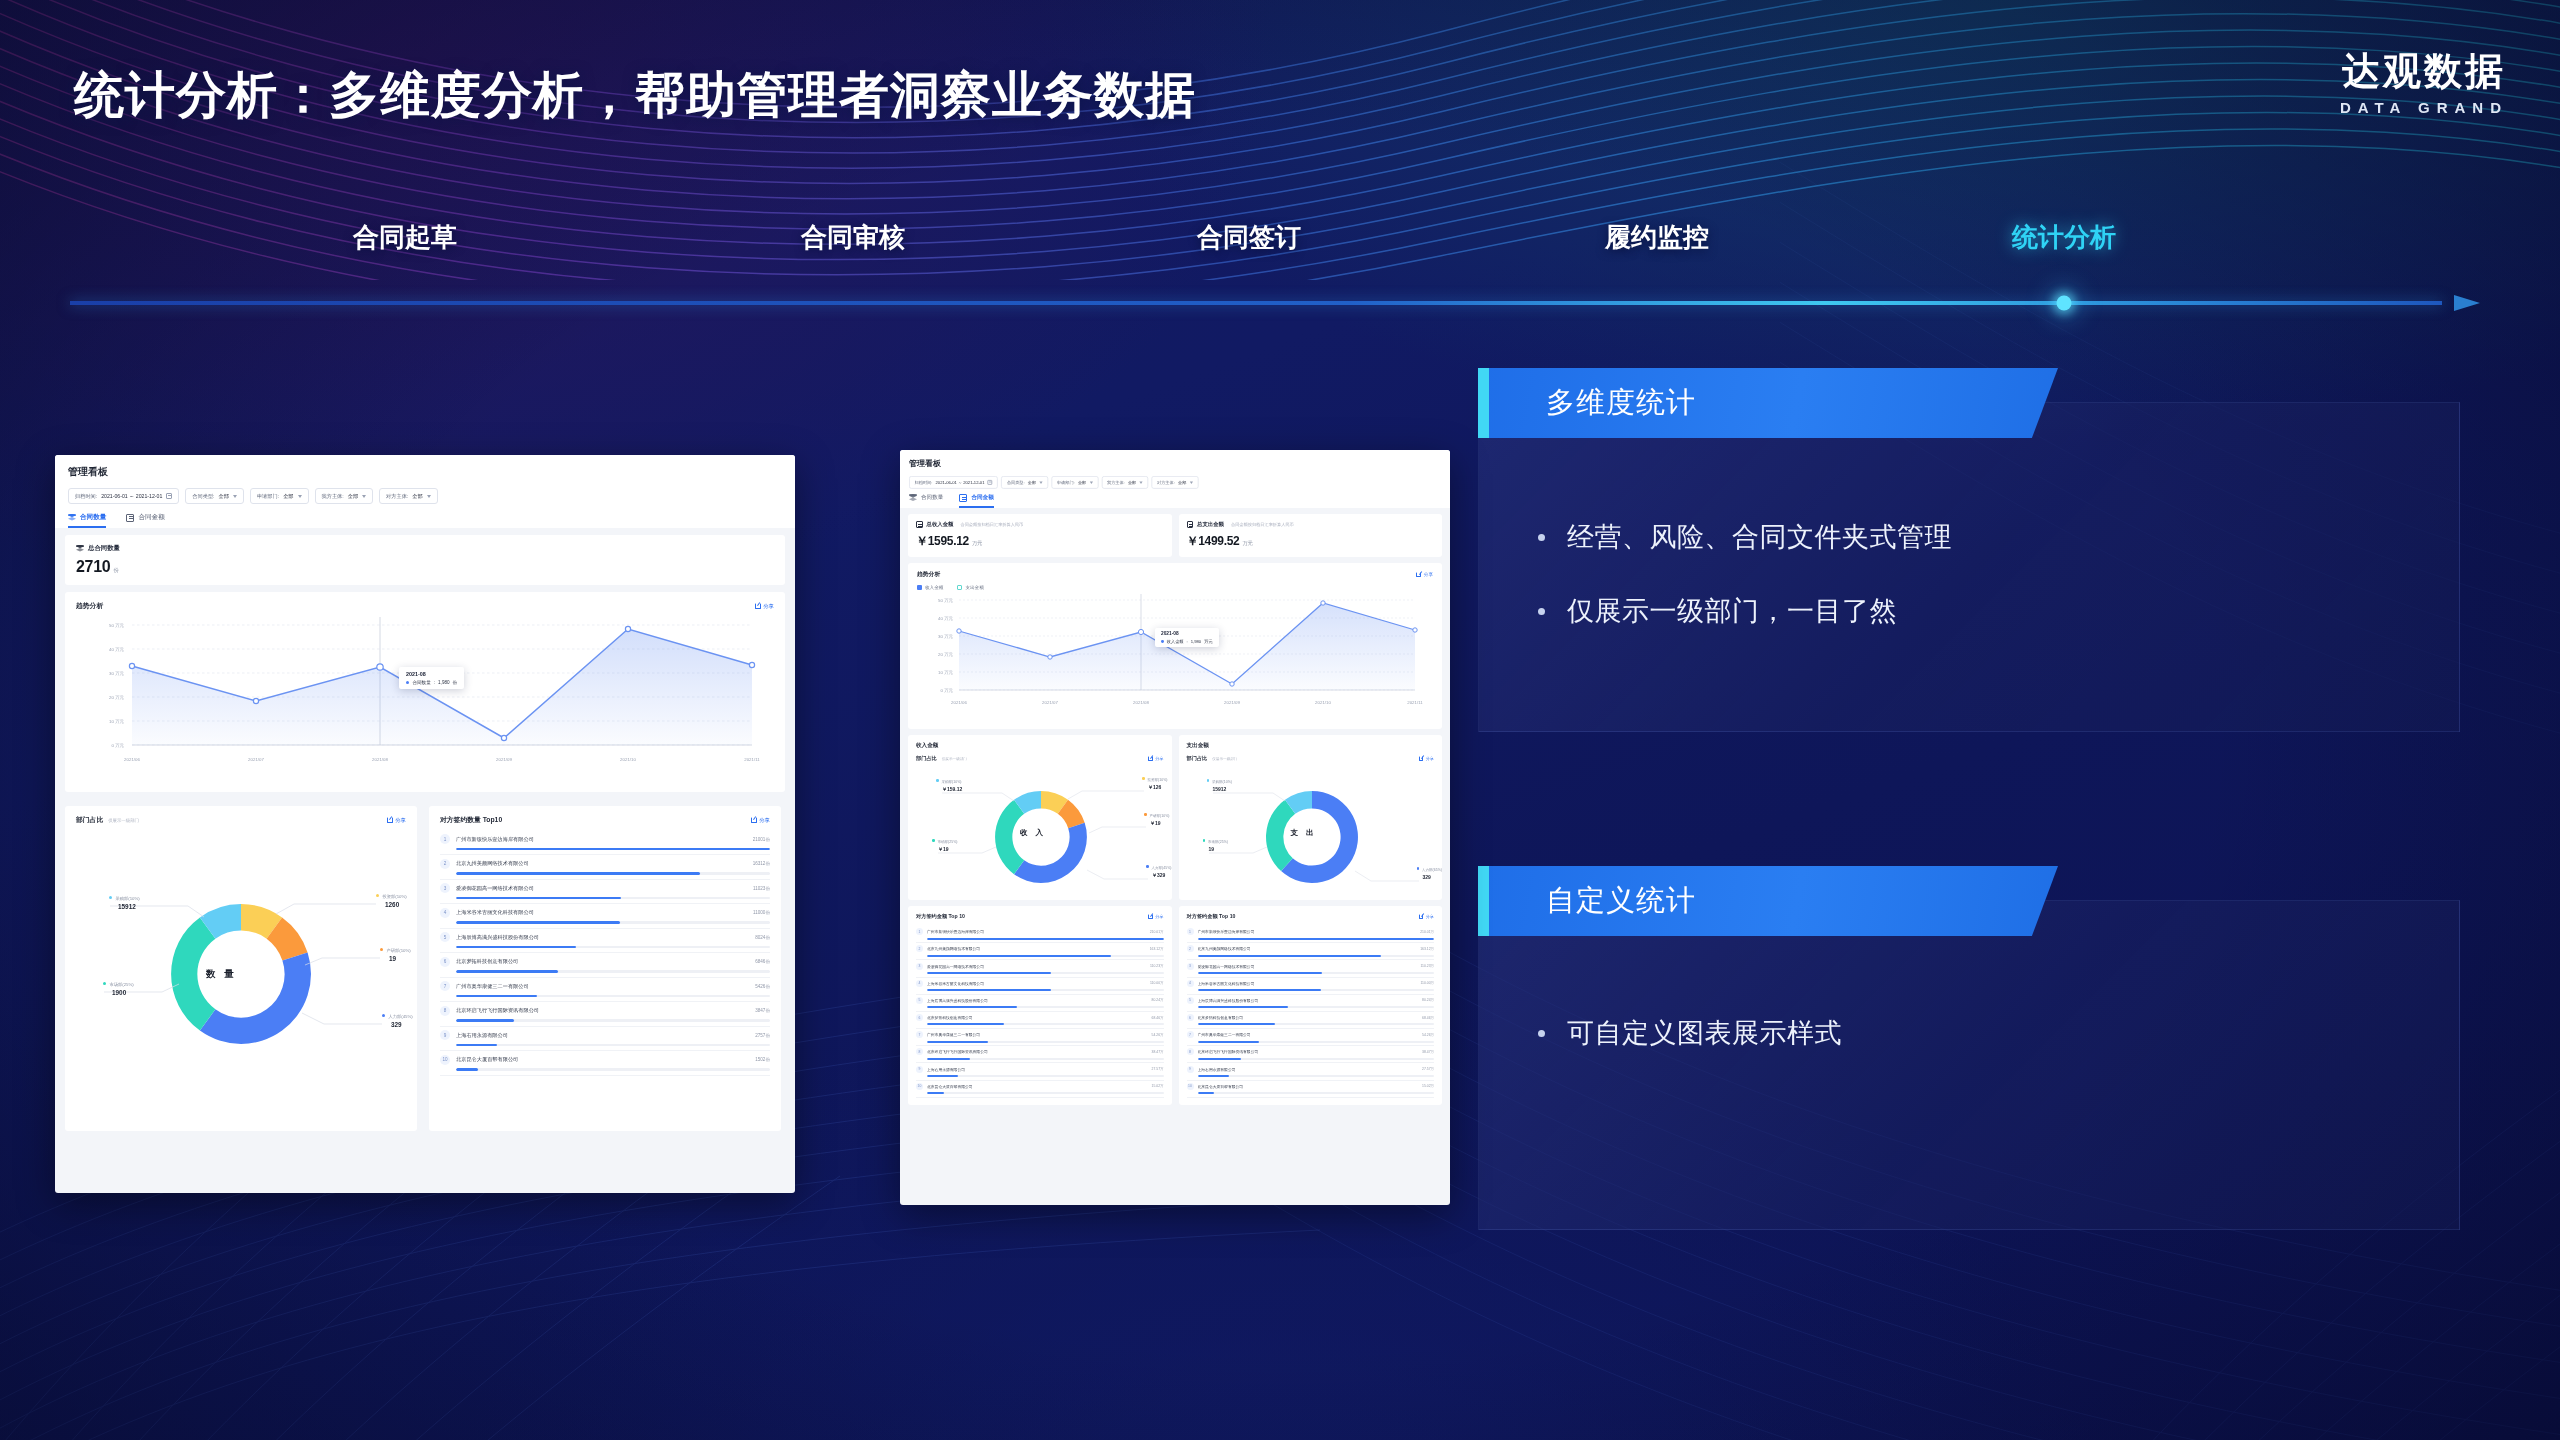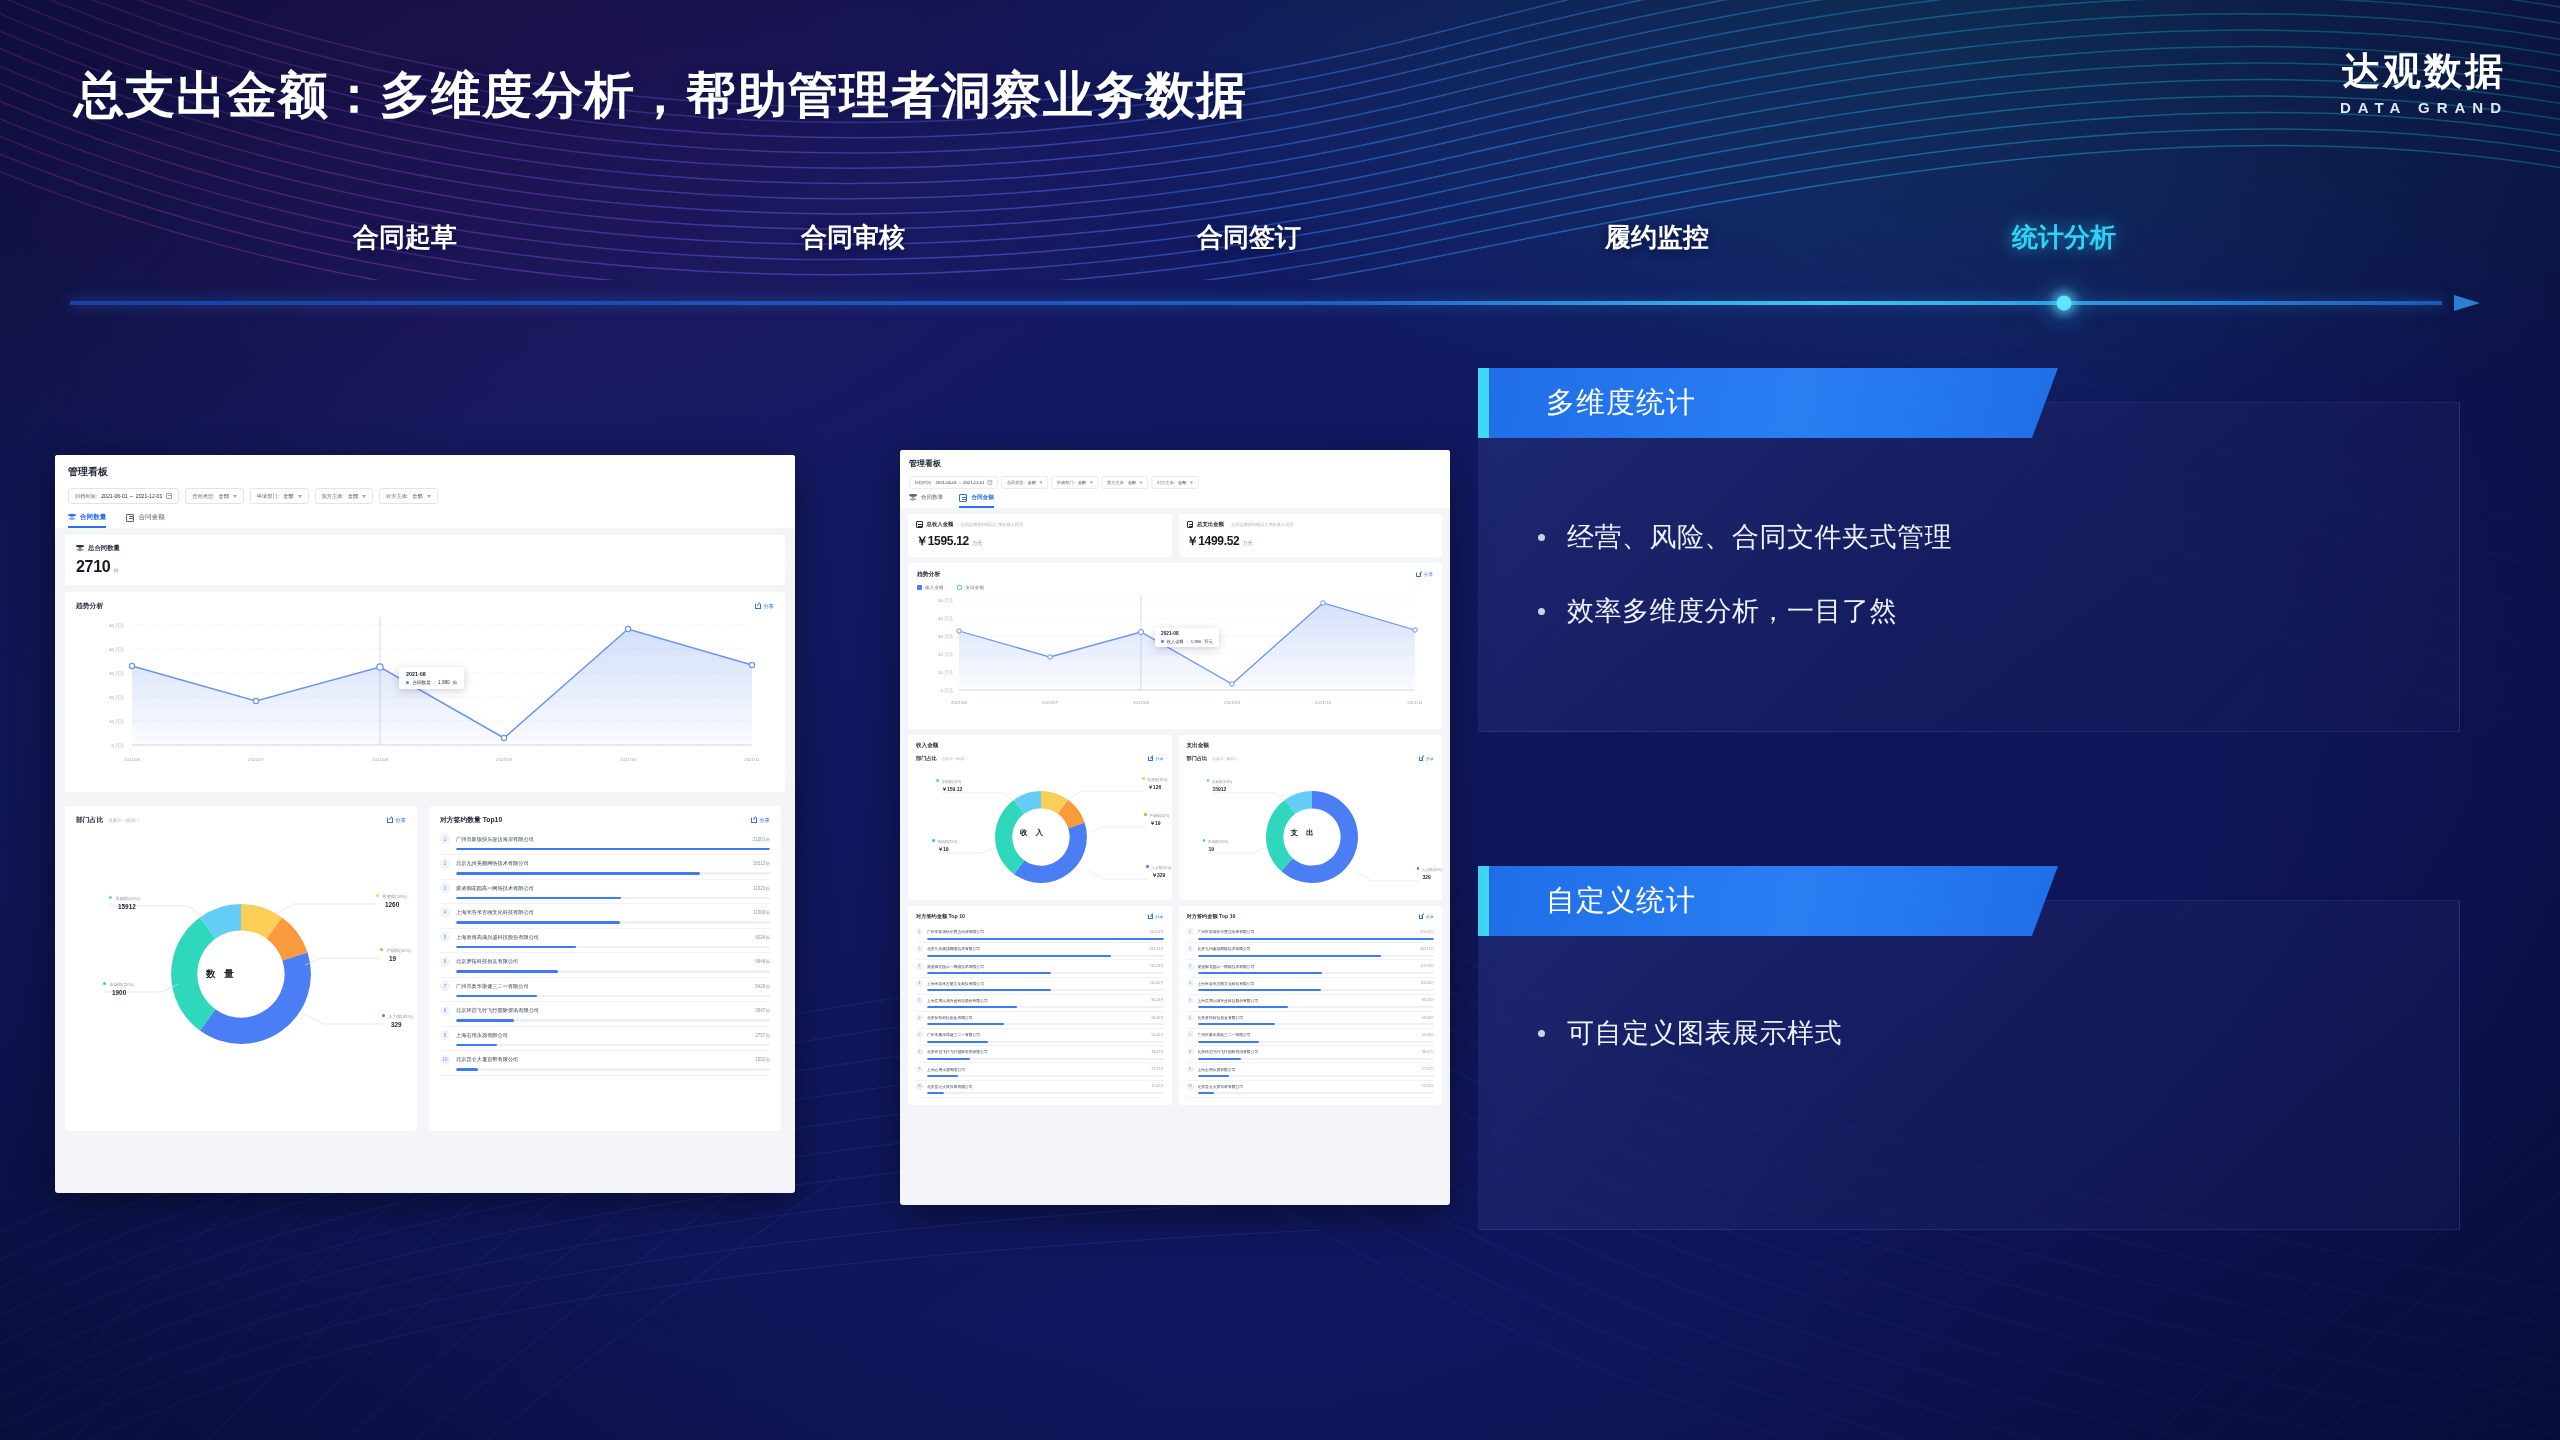--- a/index.html
+++ b/index.html
@@ -236,21 +236,21 @@
         <path d="M-20 40 C 240 200 520 380 940 460"></path>
       <path d="M-20 80 C 240 240 520 420 940 500"></path>
         <path d="M-20 120 C 240 280 520 460 940 540"></path>
       <path d="M-20 160 C 240 320 520 500 940 580"></path>
         <path d="M-20 200 C 240 360 520 540 940 620"></path>
     </g>
   </svg>
   <div class="vignette"></div>
 </div>
 
-<div class="slide-title">总支出金额：多维度分析，帮助管理者洞察业务数据</div>
+<div class="slide-title">统计分析：多维度分析，帮助管理者洞察业务数据</div>
 <div class="brand">
   <div class="brand-cn">达观数据</div>
   <div class="brand-en">DATA GRAND</div>
 </div>
 
 <div class="steps">
   <div class="step" style="left:405px">合同起草</div>
   <div class="step" style="left:853px">合同审核</div>
   <div class="step" style="left:1249px">合同签订</div>
   <div class="step" style="left:1657px">履约监控</div>
@@ -268,21 +268,21 @@
     <div class="panel-head-bar"></div>
     <div class="panel-head-text">多维度统计</div>
   </div>
   <div class="bullets" style="top:150px;">
     <div class="bullet">
       <div class="bullet-dot"></div>
       <div class="bullet-text">经营、风险、合同文件夹式管理</div>
     </div>
     <div class="bullet">
       <div class="bullet-dot"></div>
-      <div class="bullet-text">效率多维度分析，一目了然</div>
+      <div class="bullet-text">仅展示一级部门，一目了然</div>
     </div>
   </div>
 </div>
 
 <div class="panel" style="left:1478px; top:866px;">
   <div class="panel-body" style="height:330px;"></div>
   <div class="panel-head">
     <div class="panel-head-bar"></div>
     <div class="panel-head-text">自定义统计</div>
   </div>

